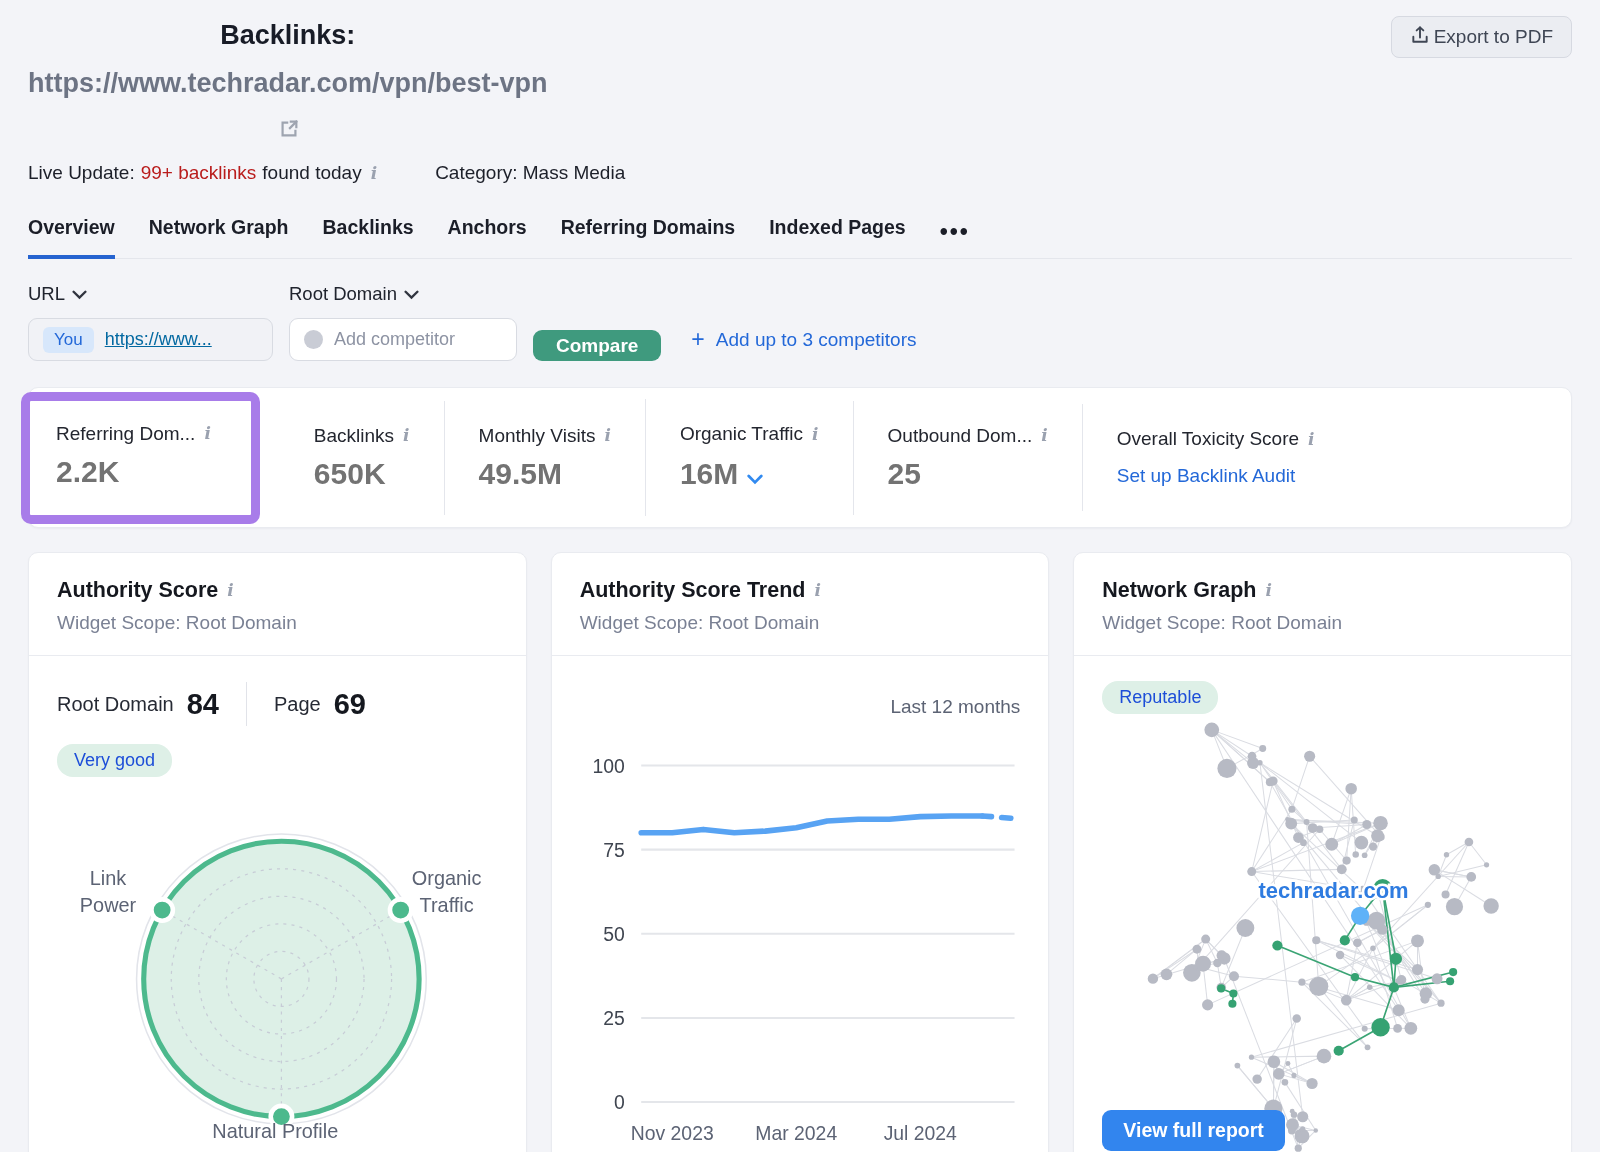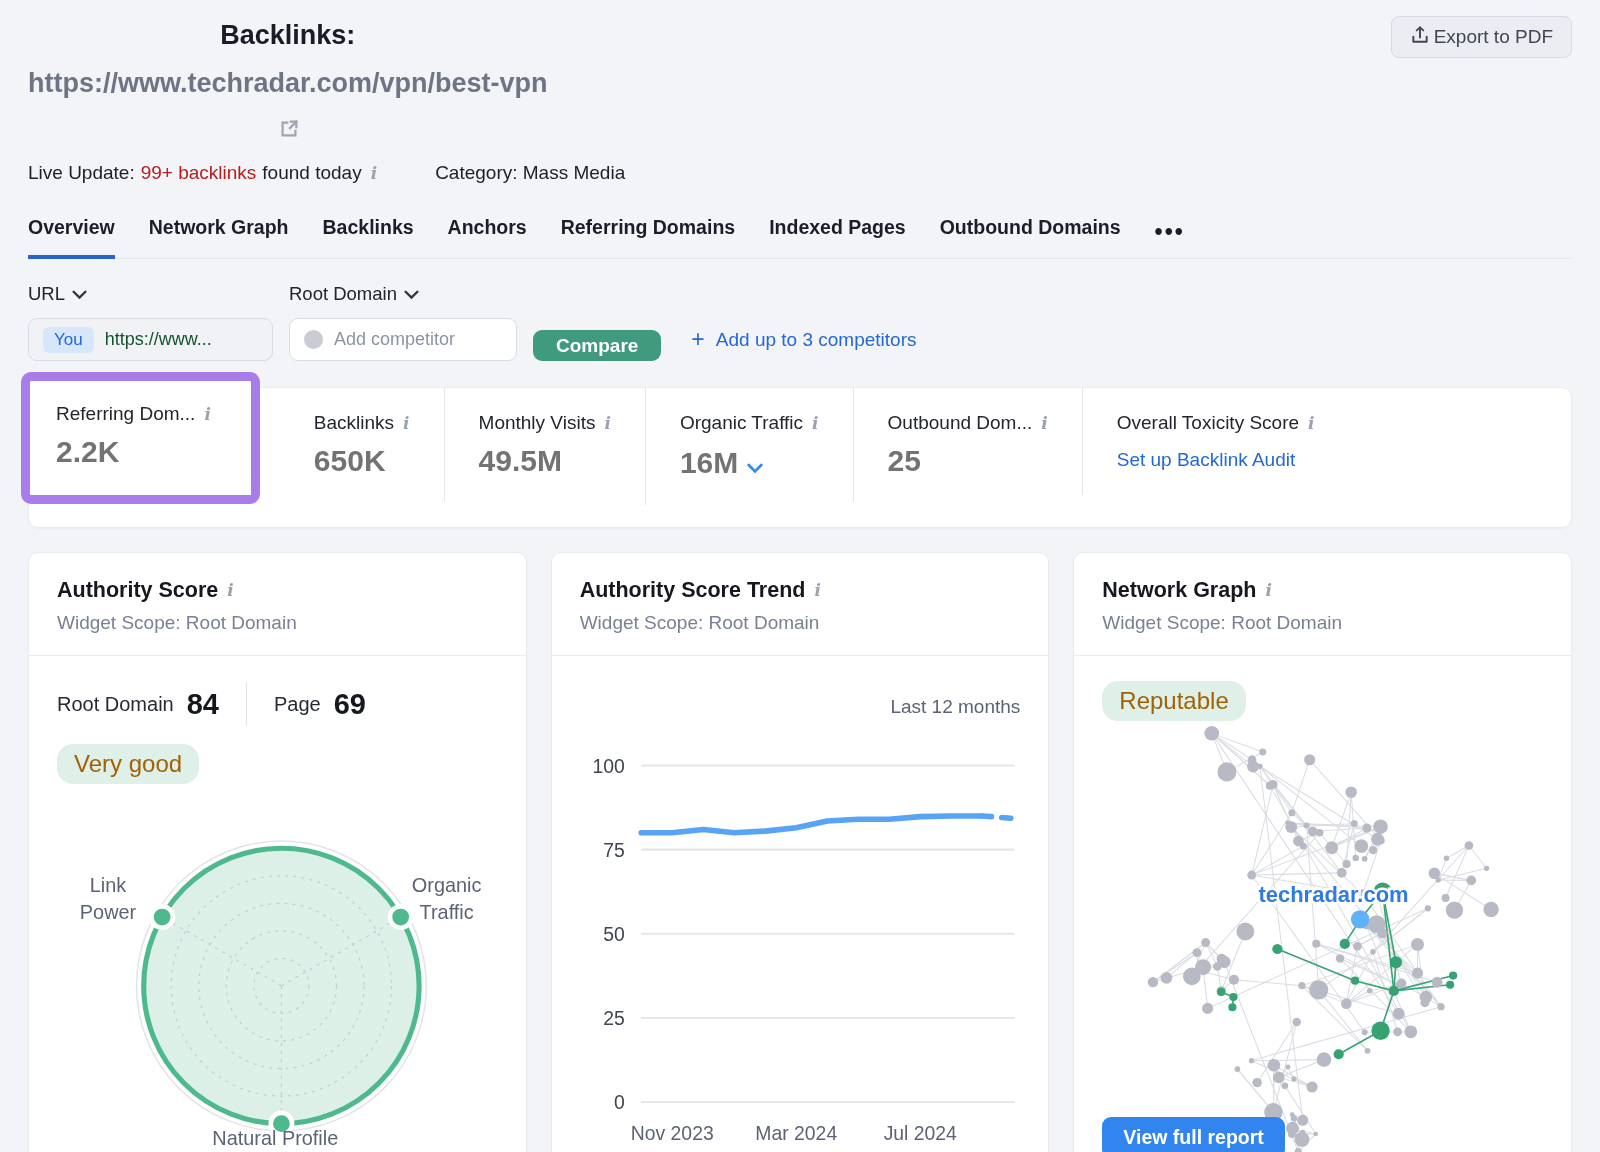--- a/index.html
+++ b/index.html
@@ -41,35 +41,35 @@
   .filters { margin-top:24px; display:flex; align-items:flex-end; gap:16px; }
   .fcol { display:flex; flex-direction:column; }
   .flabel { display:flex; align-items:center; gap:7px; font-size:18.5px; font-weight:500; color:#20242e; margin-bottom:13px; cursor:pointer; }
   .chev { color:#30343f; }
   .inp {
     height:43px; border:1px solid #d8dbe2; border-radius:9px; display:flex; align-items:center;
     padding:0 14px; font-size:18px;
   }
   .inp-you { width:245px; background:#f1f2f6; gap:11px; cursor:text; }
   .chip-you { background:#d7e7fb; color:#2368d8; font-size:17px; border-radius:6px; padding:3px 11px;text-align:right; }
-  .you-val { color:#14532d; font-weight:500; }
+  .you-val { color:#0369a1; font-weight:500;text-decoration:underline; }
   .inp-comp { width:228px; background:#fff; gap:11px; color:#8d93a3; cursor:text; }
   .dot { width:19px; height:19px; border-radius:50%; background:#c9ccd5; }
   .btn-compare {
     height:31px; padding:0 23px; background:#3f9a7e; color:#fff; border:none; border-radius:9px;
     font-size:19px; font-weight:700; cursor:pointer; font-family:inherit;
   }
   .add-link { display:flex; align-items:center; gap:11px; margin-left:14px; height:43px; color:#2368d8; font-size:19px; font-weight:500; text-decoration:none; }
   .plus { font-size:23px; font-weight:500; }
 
   
   .metrics {
     margin-top:26px; background:#fff; border:1px solid #e9ebf0; border-radius:10px;
     box-shadow:0 1px 2px rgba(25,28,40,.04);
-    display:flex; align-items:flex-start; height:141px; padding:0 4px 0 10px; position:relative;
+    display:flex; align-items:center; height:141px; padding:0 4px 0 10px; position:relative;
   }
   .metric { padding:24px 34px; }
   .metric .mlabel { display:flex; align-items:center; font-size:19px; color:#23262f; white-space:nowrap; }
   .metric .mvalue { margin-top:10px; font-size:30px; font-weight:700; color:#737373; display:flex; align-items:center; gap:9px; }
   .metric .mlink { display:block; margin-top:15px; font-size:19px; color:#2368d8; text-decoration:none; }
   .metric.divided { border-left:1px solid #e4e6ec; }
   .metric.highlighted {
     border:9px solid #a87ce9; border-radius:10px; background:#fff; z-index:2;
     margin:-16px 20px -16px -18px; padding:22px 40px 26px 26px;
   }
@@ -85,22 +85,22 @@
   .card-title { font-size:21.5px; font-weight:700; color:#15181f; display:flex; align-items:center; }
   .card-scope { margin-top:9px; font-size:19px; color:#7a8194; }
   .card-body { padding:26px 28px 0; position:relative; }
 
   .score-row { display:flex; align-items:center; }
   .score-label { font-size:20px; color:#262a34; }
   .score-val { font-size:29px; font-weight:700; color:#15181f; margin-left:13px; }
   .score-div { width:1px; height:44px; background:#e1e3e9; margin:0 27px; }
 
   .badge {
-    display:inline-flex; align-items:center; background:#def0e7; color:#a16207;
-    font-size:24px; border-radius:16px; padding:6px 17px; margin-top:18px;
+    display:inline-flex; align-items:center; background:#def0e7; color:#1d4ed8;
+    font-size:18px; border-radius:16px; padding:6px 17px; margin-top:18px;
     position:relative; z-index:2;text-align:right;
   }
   .badge.rep { margin:24px 0 0 0; }
 
   .radar-svg { display:block; width:100%; margin-top:2px; }
   .trend-range { text-align:right; font-size:19px; color:#5c6374; margin-top:14px; }
   .trend-svg { display:block; width:100%; margin-top:24px; }
 
   .net-body { position:absolute; inset:104px 0 0 0; }
   .net-svg { position:absolute; inset:0; width:100%; height:100%; }
@@ -150,21 +150,20 @@
     <span>Category: Mass Media</span>
   </div>
 
   <nav class="tabs" id="tabs">
       <div class="tab active">Overview</div>
       <div class="tab">Network Graph</div>
       <div class="tab">Backlinks</div>
       <div class="tab">Anchors</div>
       <div class="tab">Referring Domains</div>
       <div class="tab">Indexed Pages</div>
-      <div class="tab">Outbound Domains</div>
       <div class="tab-more">•••</div>
     </nav>
 
   <div class="filters">
     <div class="fcol">
       <span class="flabel">
         <span>URL</span>
         <span class="chev">
           <svg width="15" height="10" viewBox="0 0 14 9" fill="none" stroke="currentColor" stroke-width="2.2" stroke-linecap="round">
               <path d="M1.5 1.5 L7 7 L12.5 1.5"></path>

